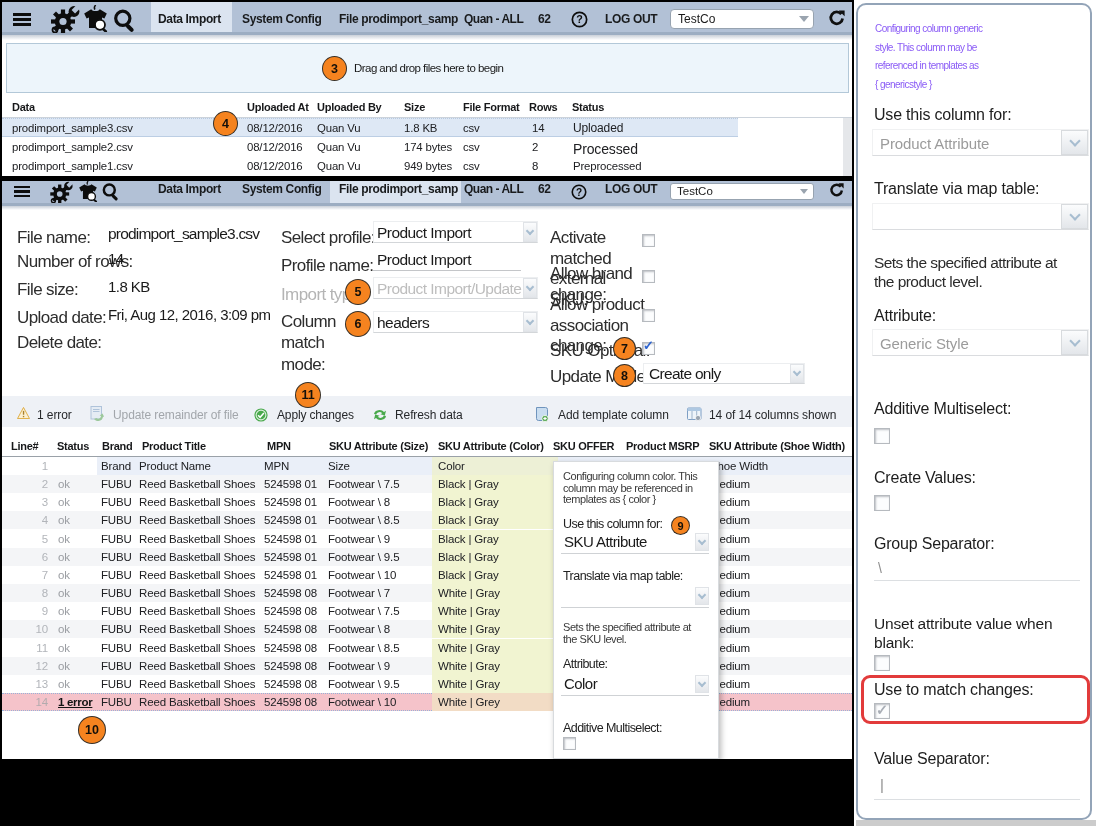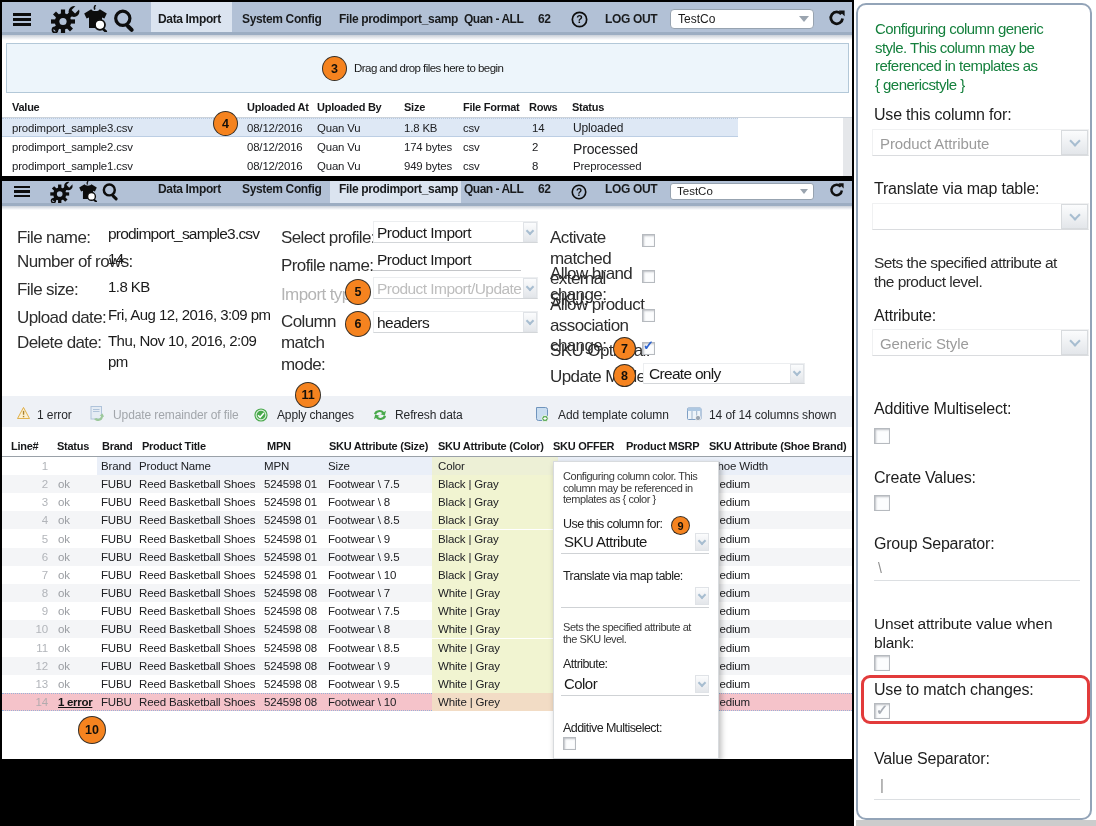--- a/index.html
+++ b/index.html
@@ -79,21 +79,21 @@
 <div class="tab" style="left:603px;top:11px">LOG OUT</div>
 <div class="abs" style="left:668px;top:7px;width:144px;height:20px;background:#fff;border:1px solid #97a3b0;border-radius:4px"></div>
 <div class="abs" style="left:676px;top:11px;font-size:12px;color:#1a1a1a">TestCo</div>
 <div class="abs" style="left:797px;top:14px;width:0;height:0;border-left:5px solid transparent;border-right:5px solid transparent;border-top:6px solid #9aa4af"></div>
 <svg class="abs" style="left:826px;top:8px" width="17" height="17" viewBox="0 0 21 21">
     <path d="M 16.5 5.2 A 7.3 7.3 0 1 0 18 10.5" fill="none" stroke="#101010" stroke-width="3.4"></path>
     <path d="M13.4 0.5 L20.5 0.5 L20.5 7.6 Z" fill="#101010"></path>
     </svg>
 <div class="abs" style="left:4px;top:41px;width:843px;height:50px;background:#edf5fb;border:1px solid #b3c8d8"></div>
 <div class="abs" style="left:352px;top:60px;font-size:11.5px;letter-spacing:-0.55px;color:#1a1a1a">Drag and drop files here to begin</div>
-<div class="hdr" style="left:10px;top:99px">Value</div>
+<div class="hdr" style="left:10px;top:99px">Data</div>
 <div class="hdr" style="left:245px;top:99px">Uploaded At</div>
 <div class="hdr" style="left:315px;top:99px">Uploaded By</div>
 <div class="hdr" style="left:402px;top:99px">Size</div>
 <div class="hdr" style="left:461px;top:99px">File Format</div>
 <div class="hdr" style="left:527px;top:99px">Rows</div>
 <div class="hdr" style="left:570px;top:99px">Status</div>
 <div class="abs" style="left:0;top:115px;width:850px;height:1px;background:#ccd3db"></div>
 <div class="abs" style="left:0;top:116px;width:736px;height:19px;background:#dee8f5;border-top:1px dotted #b7c9e0;border-bottom:1px solid #bccee4"></div>
 <div class="abs" style="left:841px;top:116px;width:9px;height:58px;background:#e5e7ea"></div>
 <div class="cell" style="left:10px;top:120px;font-size:11.4px">prodimport_sample3.csv</div>
@@ -182,21 +182,20 @@
     </svg>
 <div class="lbl" style="left:15px;top:47px">File name:</div>
 <div class="val" style="left:106px;top:44px;font-size:15.5px;letter-spacing:-0.8px">prodimport_sample3.csv</div>
 <div class="lbl" style="left:15px;top:71px">Number of rows:</div>
 <div class="val" style="left:106px;top:69px">14</div>
 <div class="lbl" style="left:15px;top:99px">File size:</div>
 <div class="val" style="left:106px;top:97px">1.8 KB</div>
 <div class="lbl" style="left:15px;top:127px">Upload date:</div>
 <div class="val" style="left:106px;top:125px">Fri, Aug 12, 2016, 3:09 pm</div>
 <div class="lbl" style="left:15px;top:152px">Delete date:</div>
-<div class="val" style="left:106px;top:150px;width:165px;line-height:1.38">Thu, Nov 10, 2016, 2:09 pm</div>
 <div class="lbl" style="left:279px;top:47px">Select profile:</div>
 <div class="sel" style="left:371px;top:40px;width:165px;height:22px">
       <div class="selarr">
         <div class="chev"></div>
       </div>
     </div>
 <div class="val" style="left:375px;top:43px;font-size:15.5px">Product Import</div>
 <div class="lbl" style="left:279px;top:75px">Profile name:</div>
 <div class="val" style="left:375px;top:70px;font-size:15.5px">Product Import</div>
 <div class="ul" style="left:371px;top:89px;width:148px;background:#c4c6c9"></div>
@@ -272,21 +271,21 @@
 <div class="tbt" style="left:707px;top:228px">14 of 14 columns shown</div>
 <div class="hdr" style="left:9px;top:259px">Line#</div>
 <div class="hdr" style="left:55px;top:259px">Status</div>
 <div class="hdr" style="left:100px;top:259px">Brand</div>
 <div class="hdr" style="left:140px;top:259px">Product Title</div>
 <div class="hdr" style="left:265px;top:259px">MPN</div>
 <div class="hdr" style="left:327px;top:259px">SKU Attribute (Size)</div>
 <div class="hdr" style="left:436px;top:259px">SKU Attribute (Color)</div>
 <div class="hdr" style="left:551px;top:259px">SKU OFFER</div>
 <div class="hdr" style="left:624px;top:259px">Product MSRP</div>
-<div class="hdr" style="left:707px;top:259px">SKU Attribute (Shoe Brand)</div>
+<div class="hdr" style="left:707px;top:259px">SKU Attribute (Shoe Width)</div>
 <div class="abs" style="left:0;top:275px;width:850px;height:1px;background:#9aa1a8"></div>
 <div class="abs" style="left:95px;top:276px;width:755px;height:18px;background:#eaeff8"></div>
 <div class="abs" style="left:430px;top:276px;width:126px;height:18px;background:#edf0d6"></div>
 <div class="cell" style="left:9px;top:279px;width:37px;text-align:right;color:#b2b5ba">1</div>
 <div class="cell" style="left:99px;top:279px">Brand</div>
 <div class="cell" style="left:137px;top:279px">Product Name</div>
 <div class="cell" style="left:262px;top:279px">MPN</div>
 <div class="cell" style="left:326px;top:279px">Size</div>
 <div class="cell" style="left:436px;top:279px">Color</div>
 <div class="cell" style="left:708px;top:279px">Shoe Width</div>
@@ -443,21 +442,21 @@
 <div class="circ" style="left:322px;top:56px;width:25px;height:25px;font-size:12.5px">3</div>
 <div class="circ" style="left:213px;top:111px;width:25px;height:25px;font-size:12.5px">4</div>
 <div class="circ" style="left:345px;top:279px;width:26px;height:26px;font-size:12.5px">5</div>
 <div class="circ" style="left:345px;top:311px;width:26px;height:26px;font-size:12.5px">6</div>
 <div class="circ" style="left:613px;top:337px;width:23px;height:23px;font-size:12.5px">7</div>
 <div class="circ" style="left:613px;top:364px;width:23px;height:23px;font-size:12.5px">8</div>
 <div class="circ" style="left:671px;top:516px;width:19px;height:19px;font-size:11px">9</div>
 <div class="circ" style="left:78px;top:716px;width:28px;height:28px;font-size:12.5px">10</div>
 <div class="circ" style="left:295px;top:382px;width:26px;height:26px;font-size:12.5px">11</div>
 <div class="abs" style="left:856px;top:3px;width:236px;height:817px;background:#fff;border:2px solid #93a4b8;border-radius:10px;z-index:5"></div>
-<div class="abs" style="left:875px;top:20px;width:196px;font-size:15px;letter-spacing:-0.55px;line-height:18.5px;color:#15803d;z-index:6">Configuring column generic<br>style. This column may be<br>referenced in templates as<br>{ genericstyle }</div>
+<div class="abs" style="left:875px;top:20px;width:196px;font-size:10px;letter-spacing:-0.55px;line-height:18.5px;color:#8b5cf6;z-index:6">Configuring column generic<br>style. This column may be<br>referenced in templates as<br>{ genericstyle }</div>
 <div class="sbl" style="left:874px;top:106px">Use this column for:</div>
 <div class="abs" style="left:872px;top:129px;width:217px;height:27px;background:#fff;border:1px solid #f0f1f2;border-bottom:1px solid #dadcdf;z-index:6">
     <div class="selarr" style="width:27px;border:1px solid #d8dbde">
       <div class="chev" style="width:8px;height:8px"></div>
     </div>
   </div>
 <div class="abs" style="left:880px;top:135px;font-size:15px;letter-spacing:-0.1px;color:#9b9b9b;z-index:7">Product Attribute</div>
 <div class="sbl" style="left:874px;top:180px">Translate via map table:</div>
 <div class="abs" style="left:872px;top:203px;width:217px;height:27px;background:#fff;border:1px solid #f0f1f2;border-bottom:1px solid #dadcdf;z-index:6">
     <div class="selarr" style="width:27px;border:1px solid #d8dbde">

